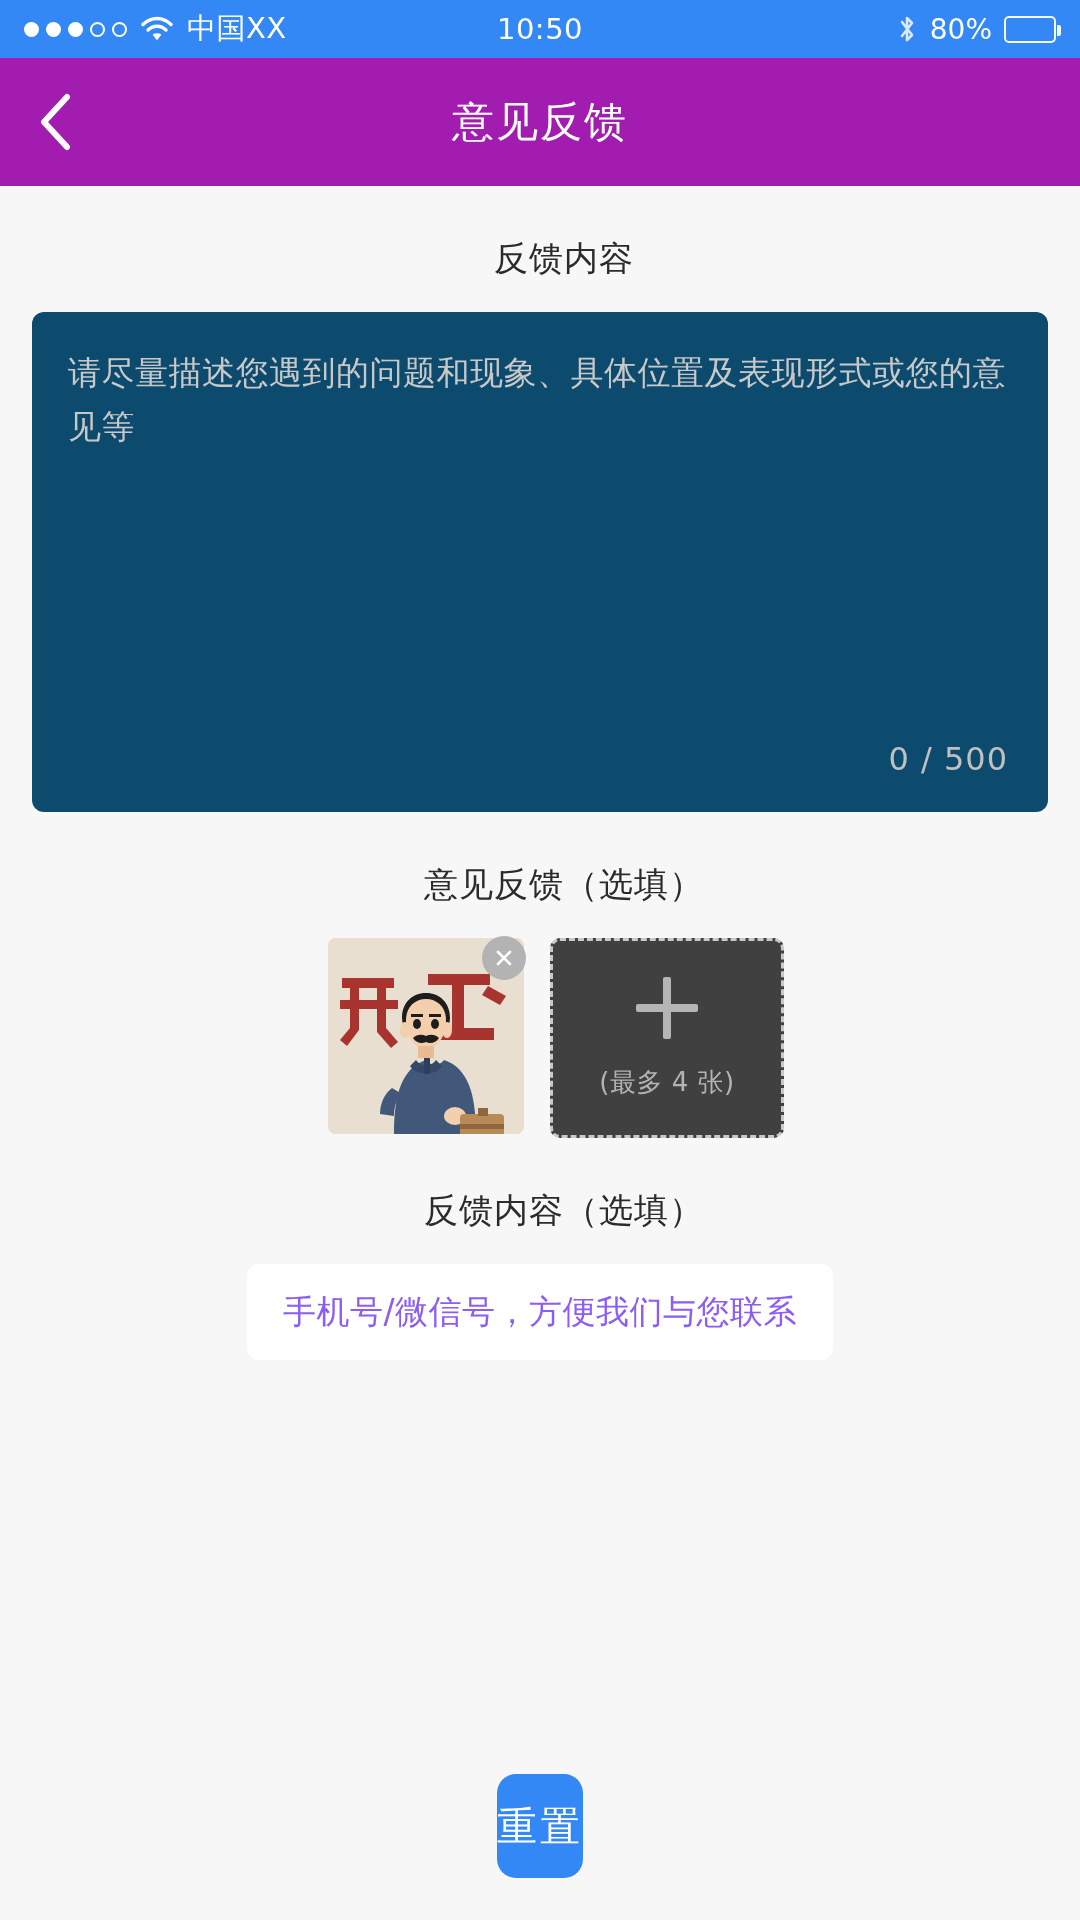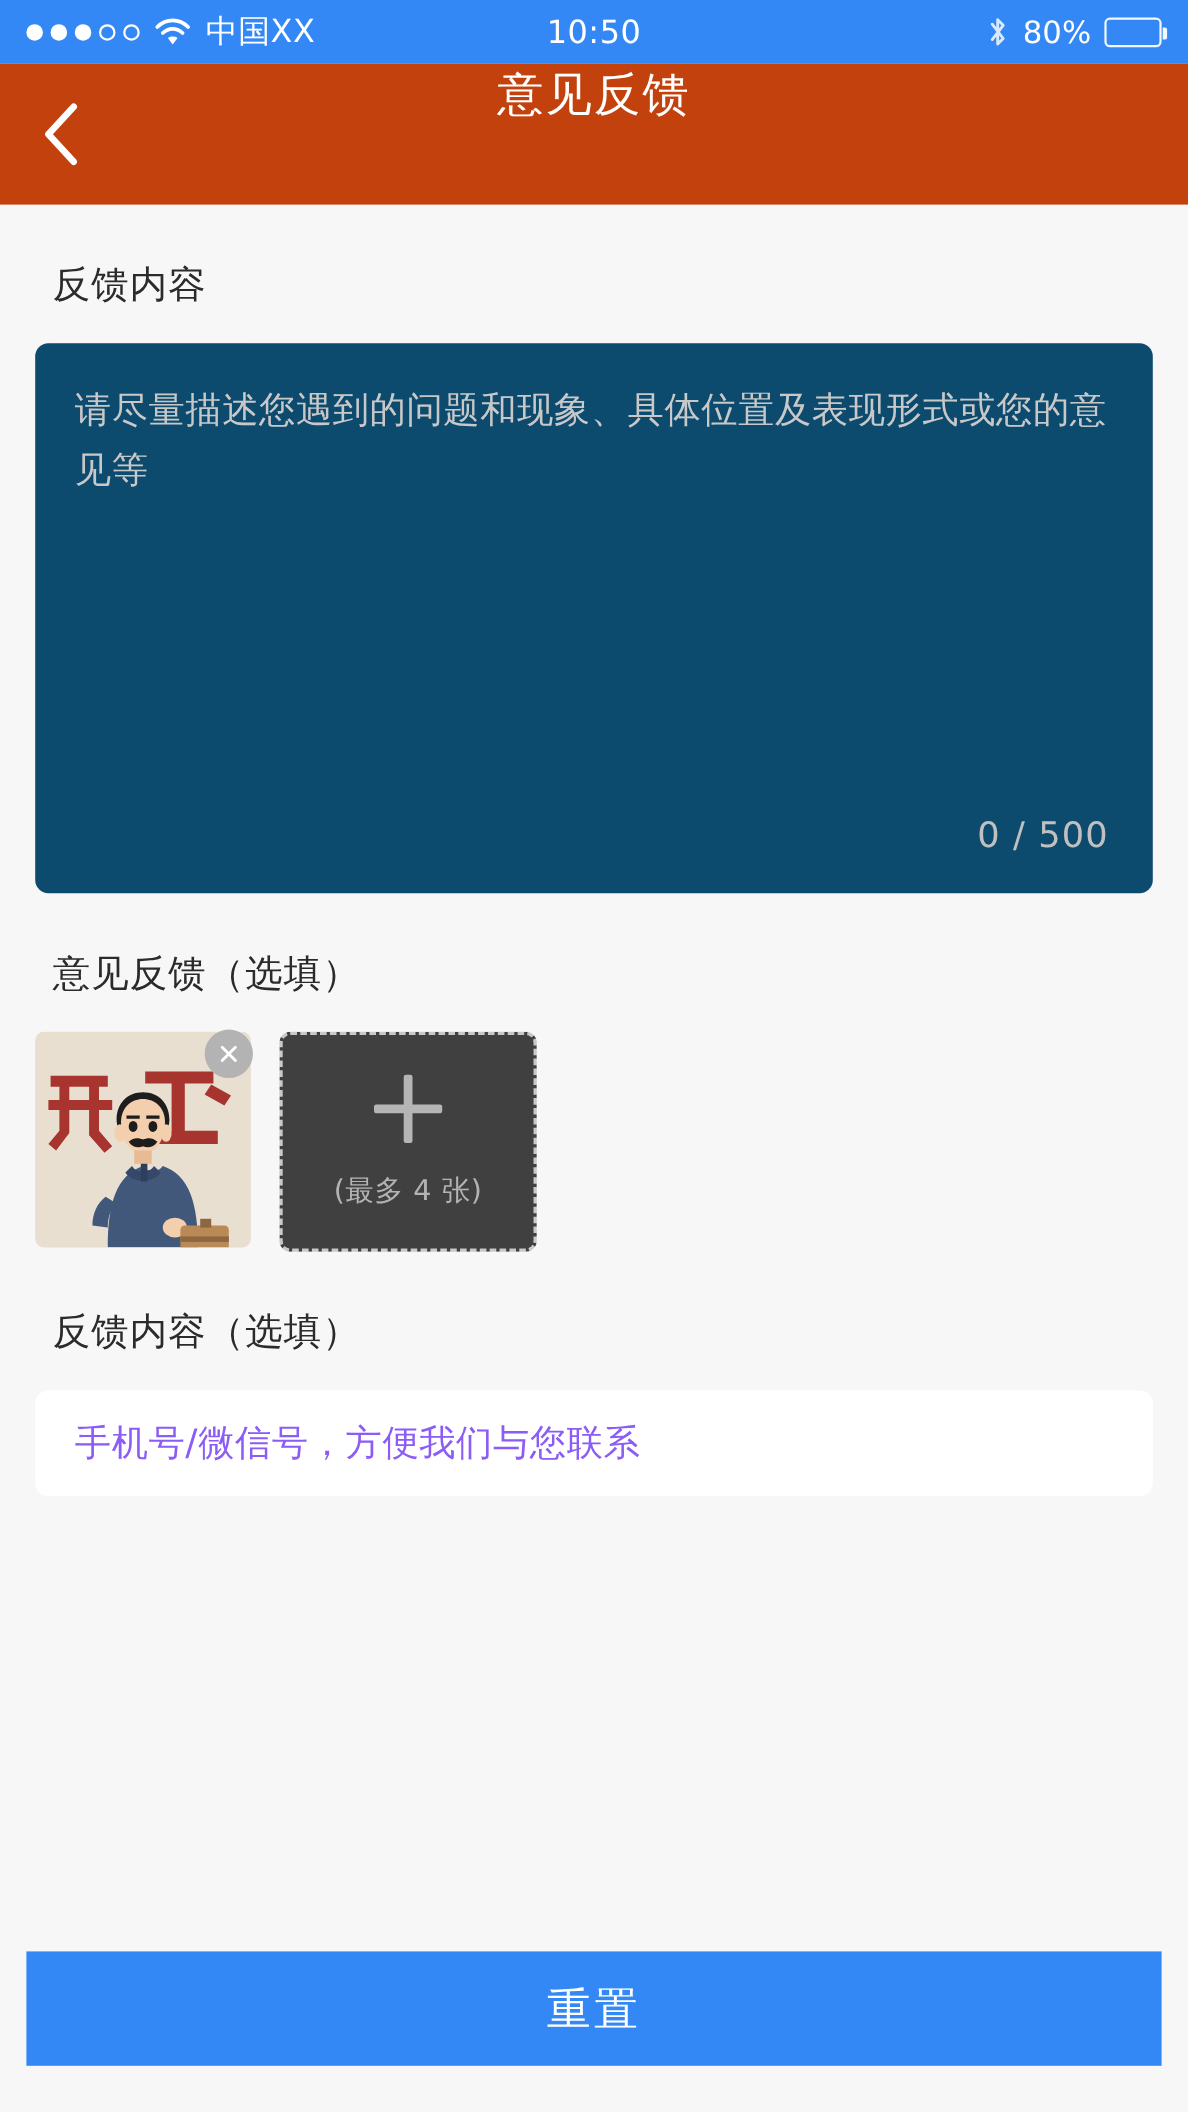--- a/index.html
+++ b/index.html
@@ -85,22 +85,23 @@
   .battery-fill {
     height: 100%;
     width: 80%;
     background: #ffffff;
     border-radius: 2px;
   }
 
   
   .nav-bar {
     height: 128px;
-    background: #c2410c;
-    display: flex;
+    background: #a21caf;
+    display: flex;
+    align-items: center;
     position: relative;
     flex: 0 0 auto;
   }
   .nav-back {
     width: 110px; height: 128px;
     display: flex; align-items: center; justify-content: center;
     cursor: pointer;
   }
   .nav-back svg { display: block; }
   .nav-title {
@@ -114,20 +115,21 @@
     pointer-events: none;
   }
 
   
   .content {
     flex: 1 1 auto;
     background: #f7f7f7;
     display: flex;
     flex-direction: column;
     overflow: hidden;
+    align-items: center;
   }
 
   .section-label {
     font-size: 34px;
     color: #2b2b2b;
     padding: 50px 0 30px 48px;
     letter-spacing: 1px;
   }
 
   .textarea-card {
@@ -244,21 +246,21 @@
   
   .footer {
     margin-top: auto;
     padding: 0 24px 42px 24px;
   }
   .primary-button {
     width: 100%;
     height: 104px;
     background: #3388f5;
     border: none;
-    border-radius: 0;
+    border-radius: 19px;
     color: #ffffff;
     font-size: 40px;
     font-family: "DejaVu Sans", "Liberation Sans", sans-serif;
     letter-spacing: 3px;
     cursor: pointer;
     display: flex;
     align-items: center;
     justify-content: center;
   }
 </style>

